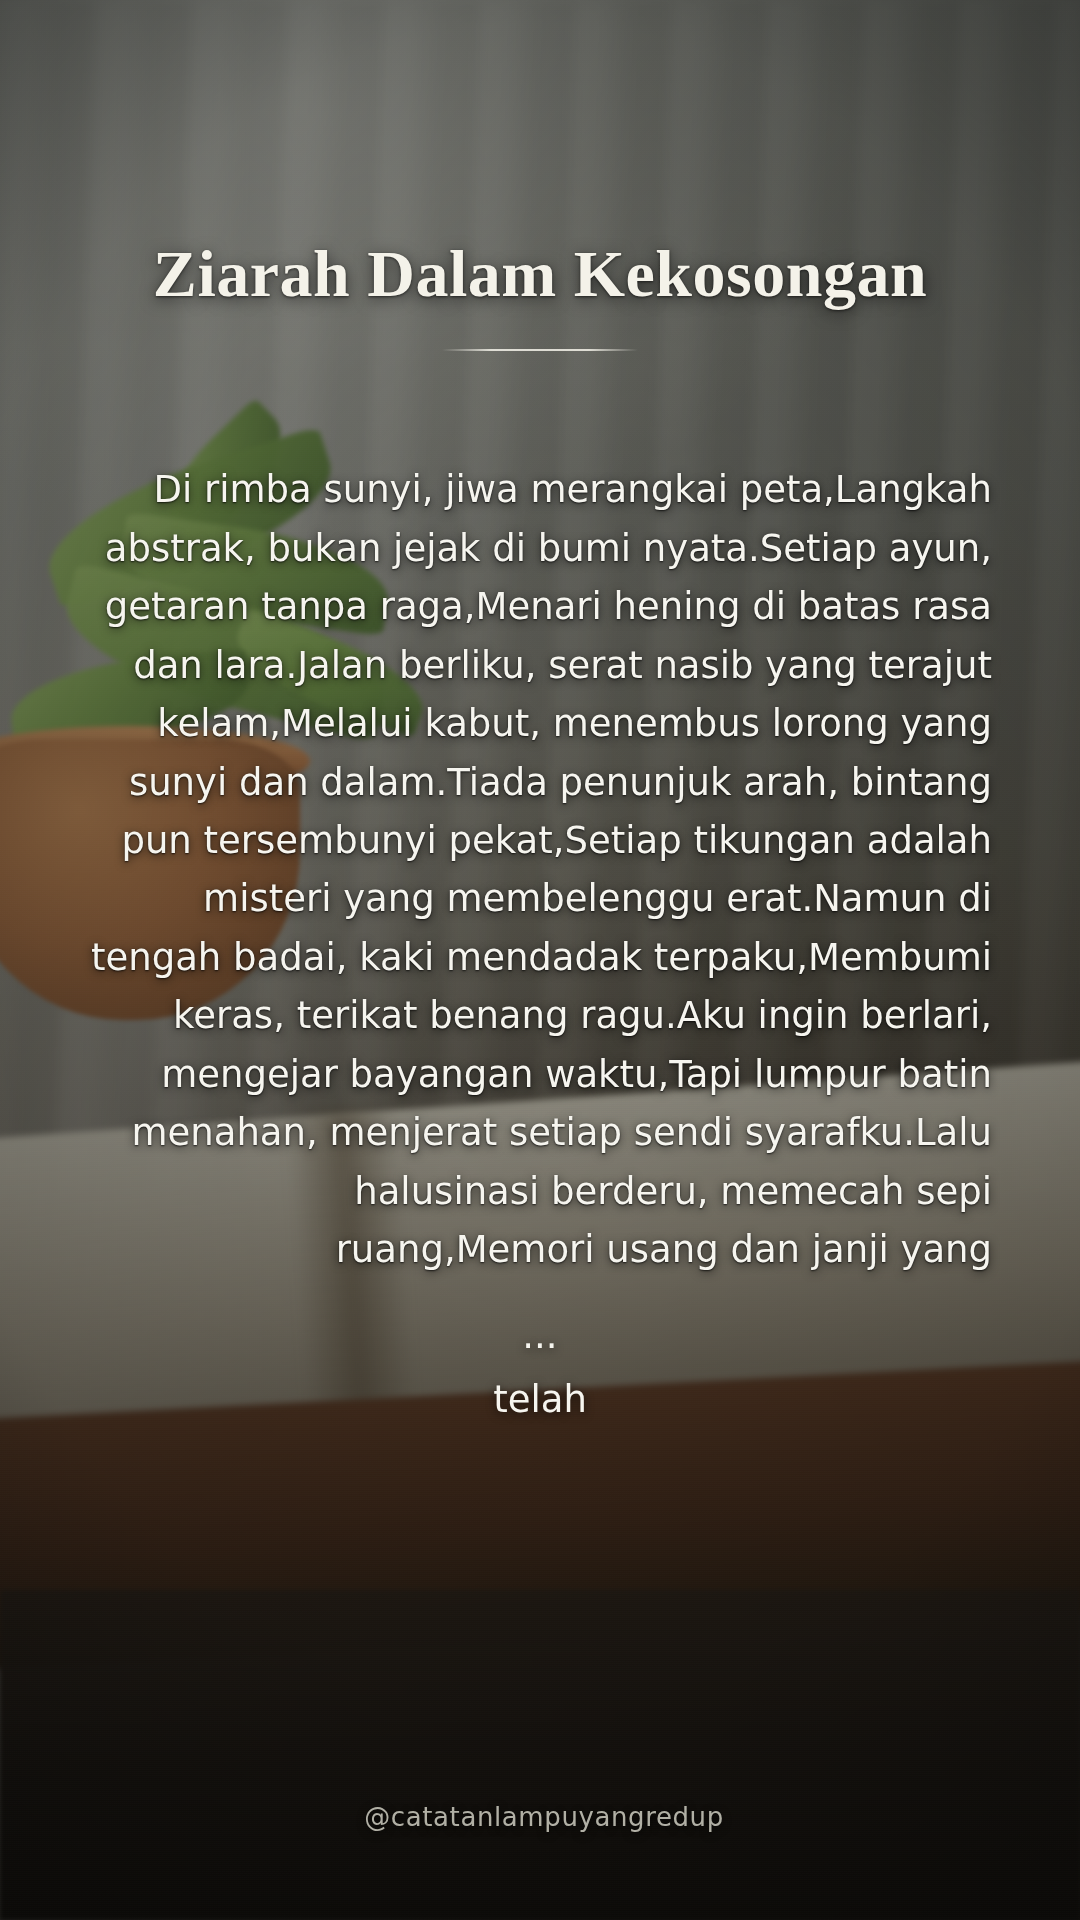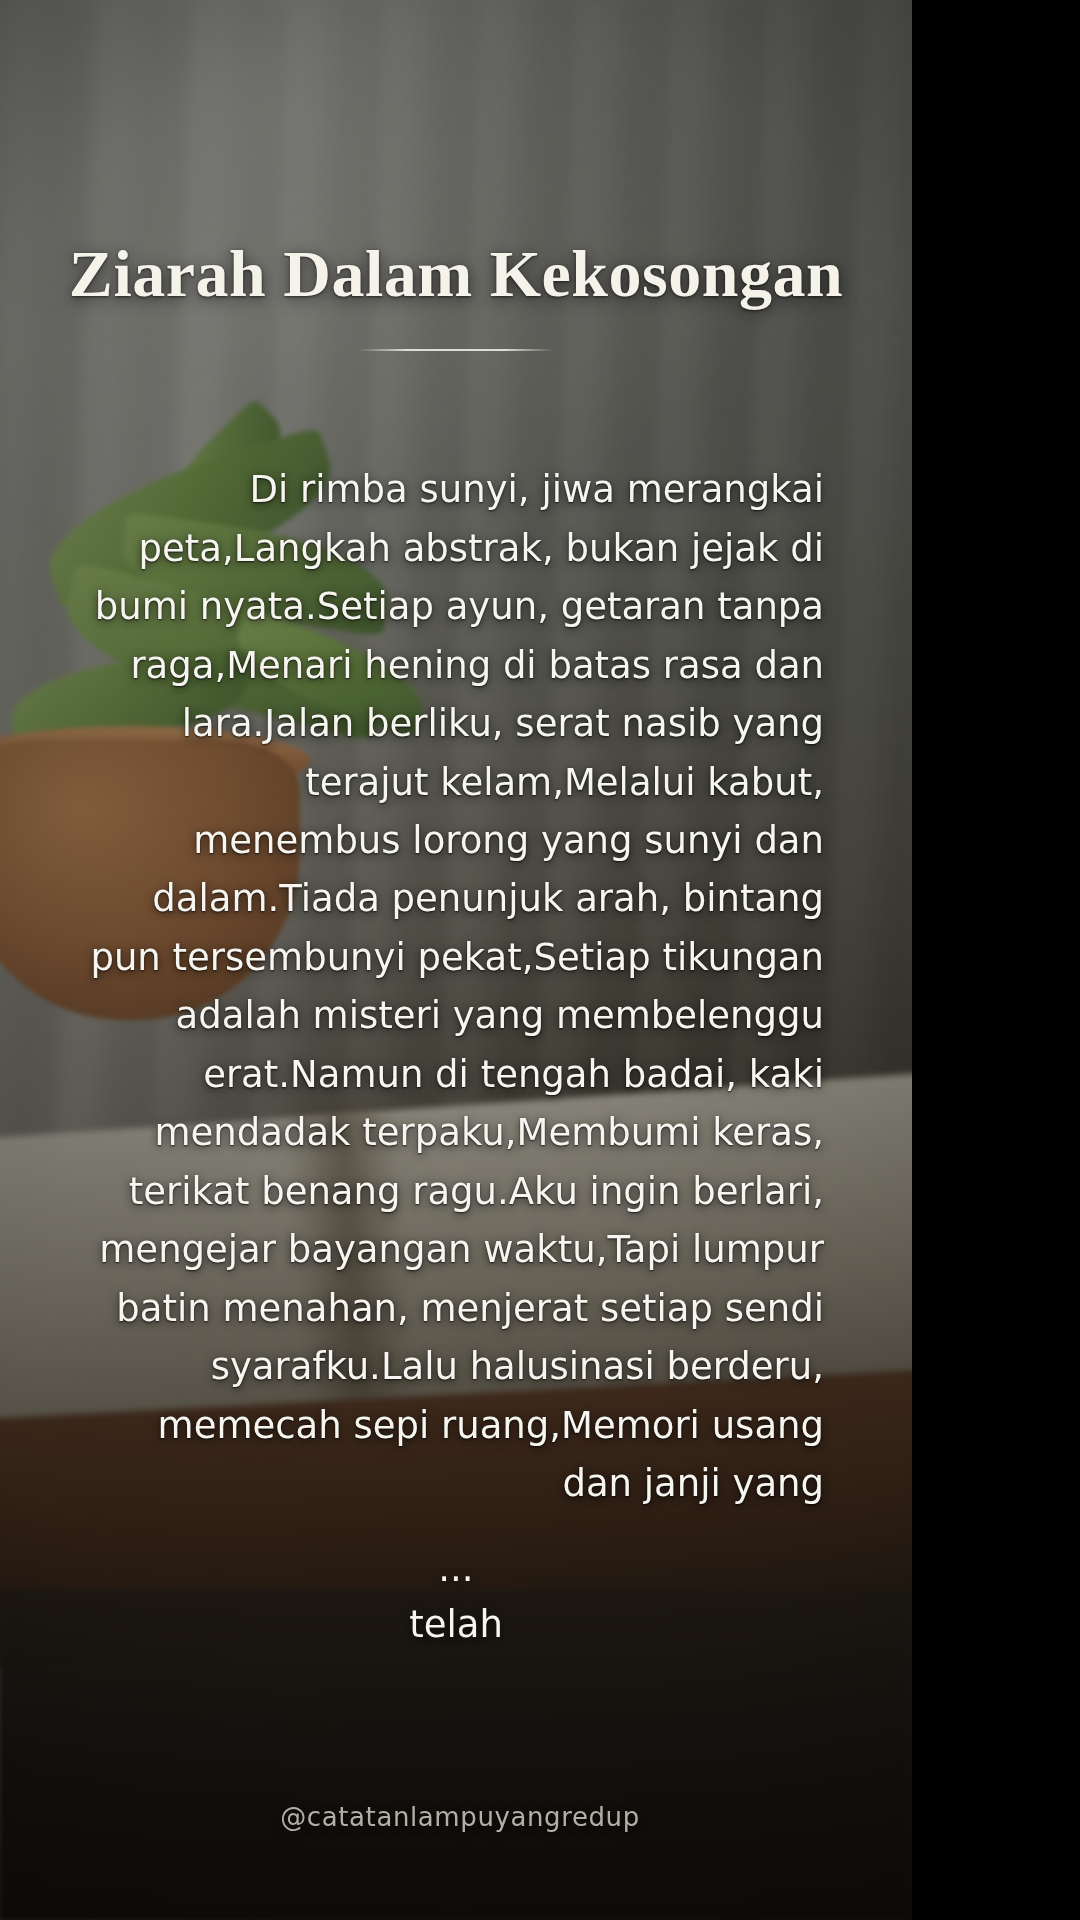--- a/index.html
+++ b/index.html
@@ -6,21 +6,21 @@
     margin: 0;
     padding: 0;
     background: #000;
   }
   body {
     font-family: "DejaVu Sans", sans-serif;
   }
 
   .poster {
     position: relative;
-    width: 912px;
+    width: 1080px;
     height: 1920px;
     overflow: hidden;
     background: #a21caf;
   }
 
   
   .bg {
     position: absolute;
     inset: 0;
     background:
@@ -174,21 +174,21 @@
 
   .ellipsis {
     margin-top: 34px;
     font-size: 37px;
     color: #f6f5ef;
     text-align: center;
     text-shadow: 0 2px 10px rgba(0,0,0,0.65);
   }
 
   .tail-word {
-    margin-top: 13px;
+    margin-top: 21px;
     font-size: 37px;
     color: #f6f5ef;
     text-align: center;
     text-shadow: 0 2px 10px rgba(0,0,0,0.65);
   }
 
   .handle {
     position: absolute;
     left: 8px; right: 0;
     bottom: 88px;

